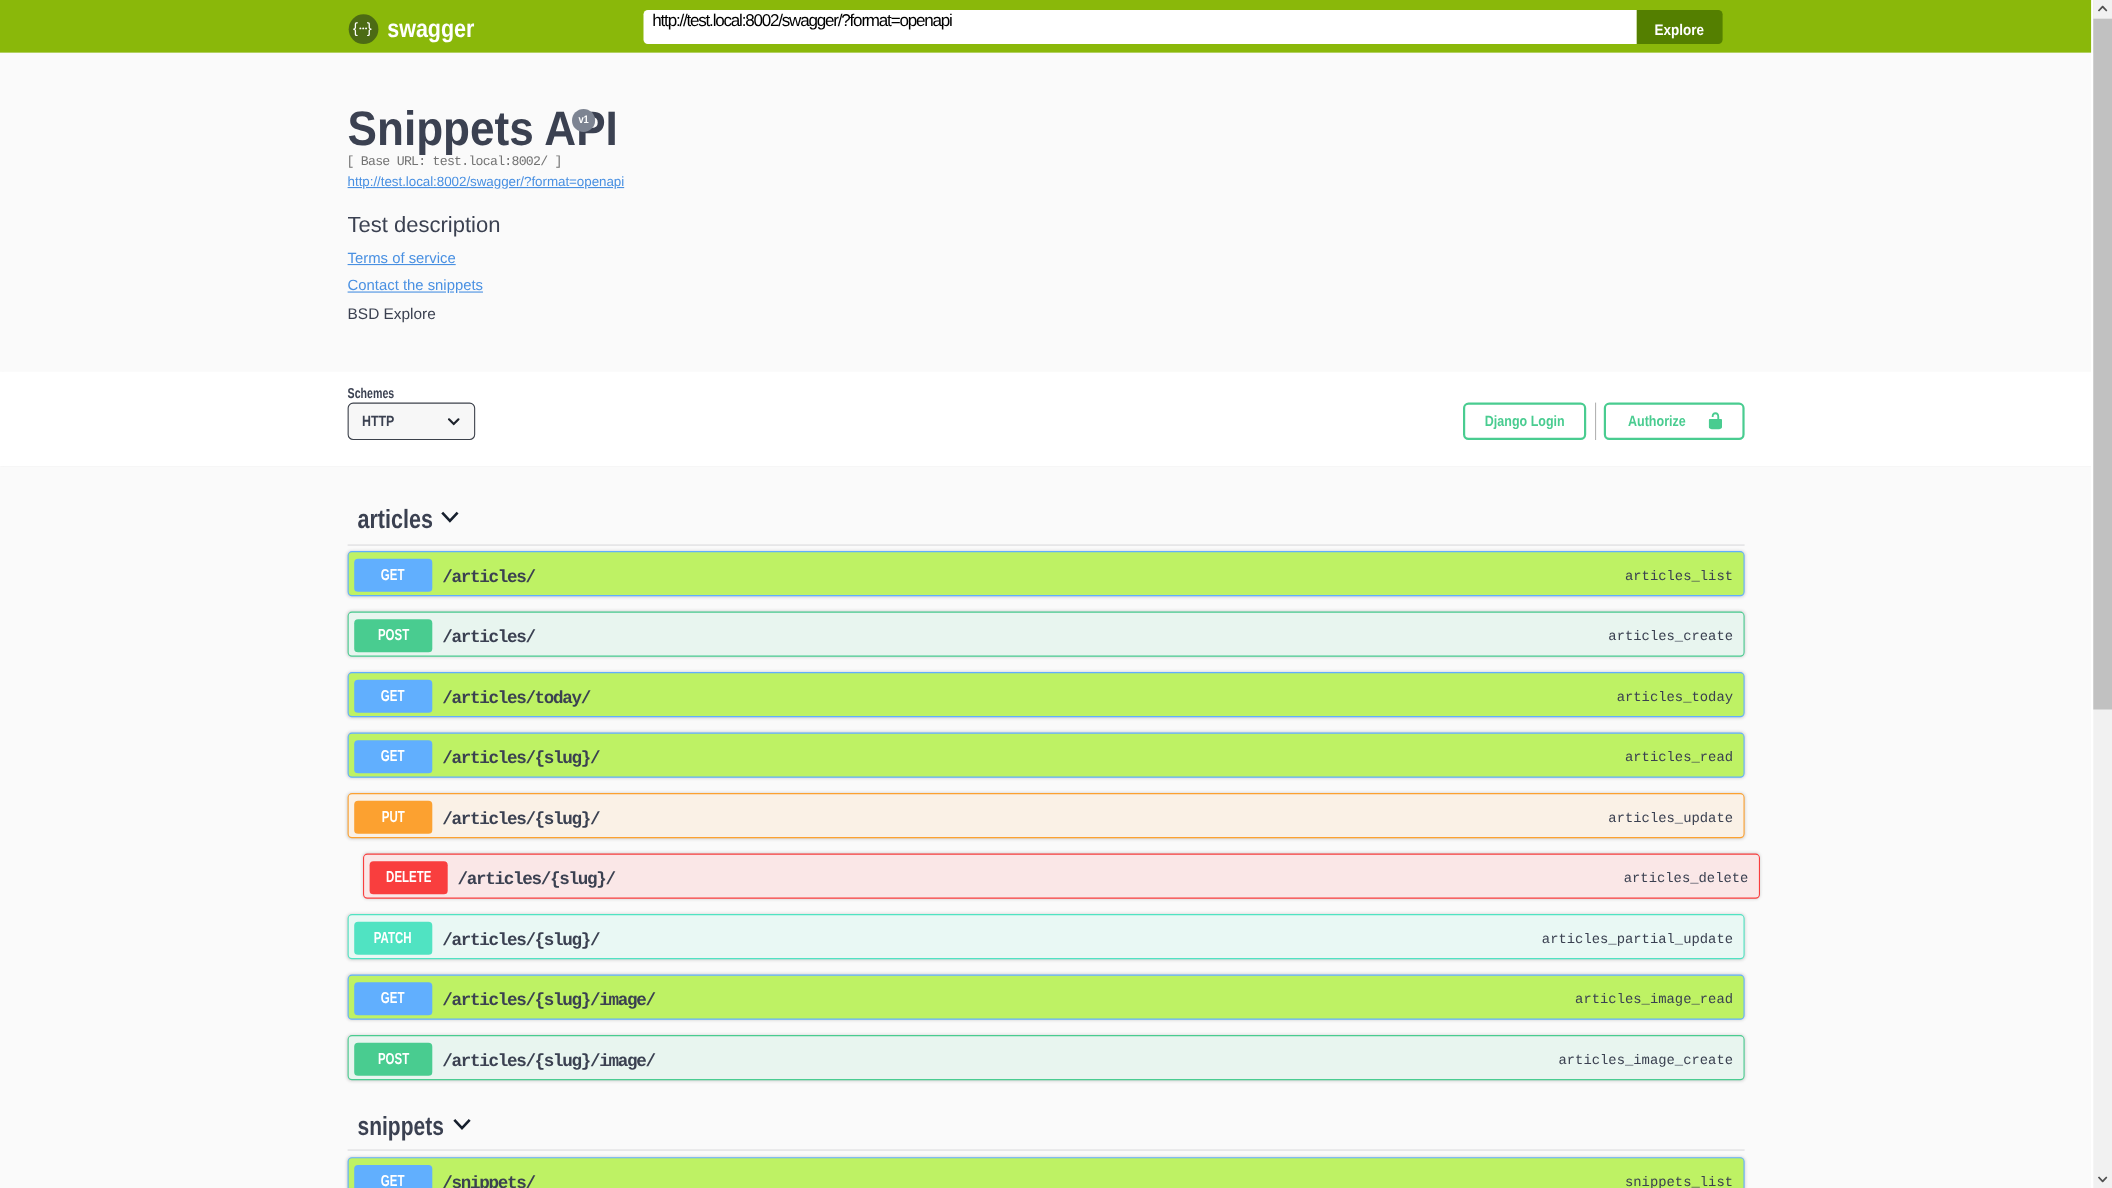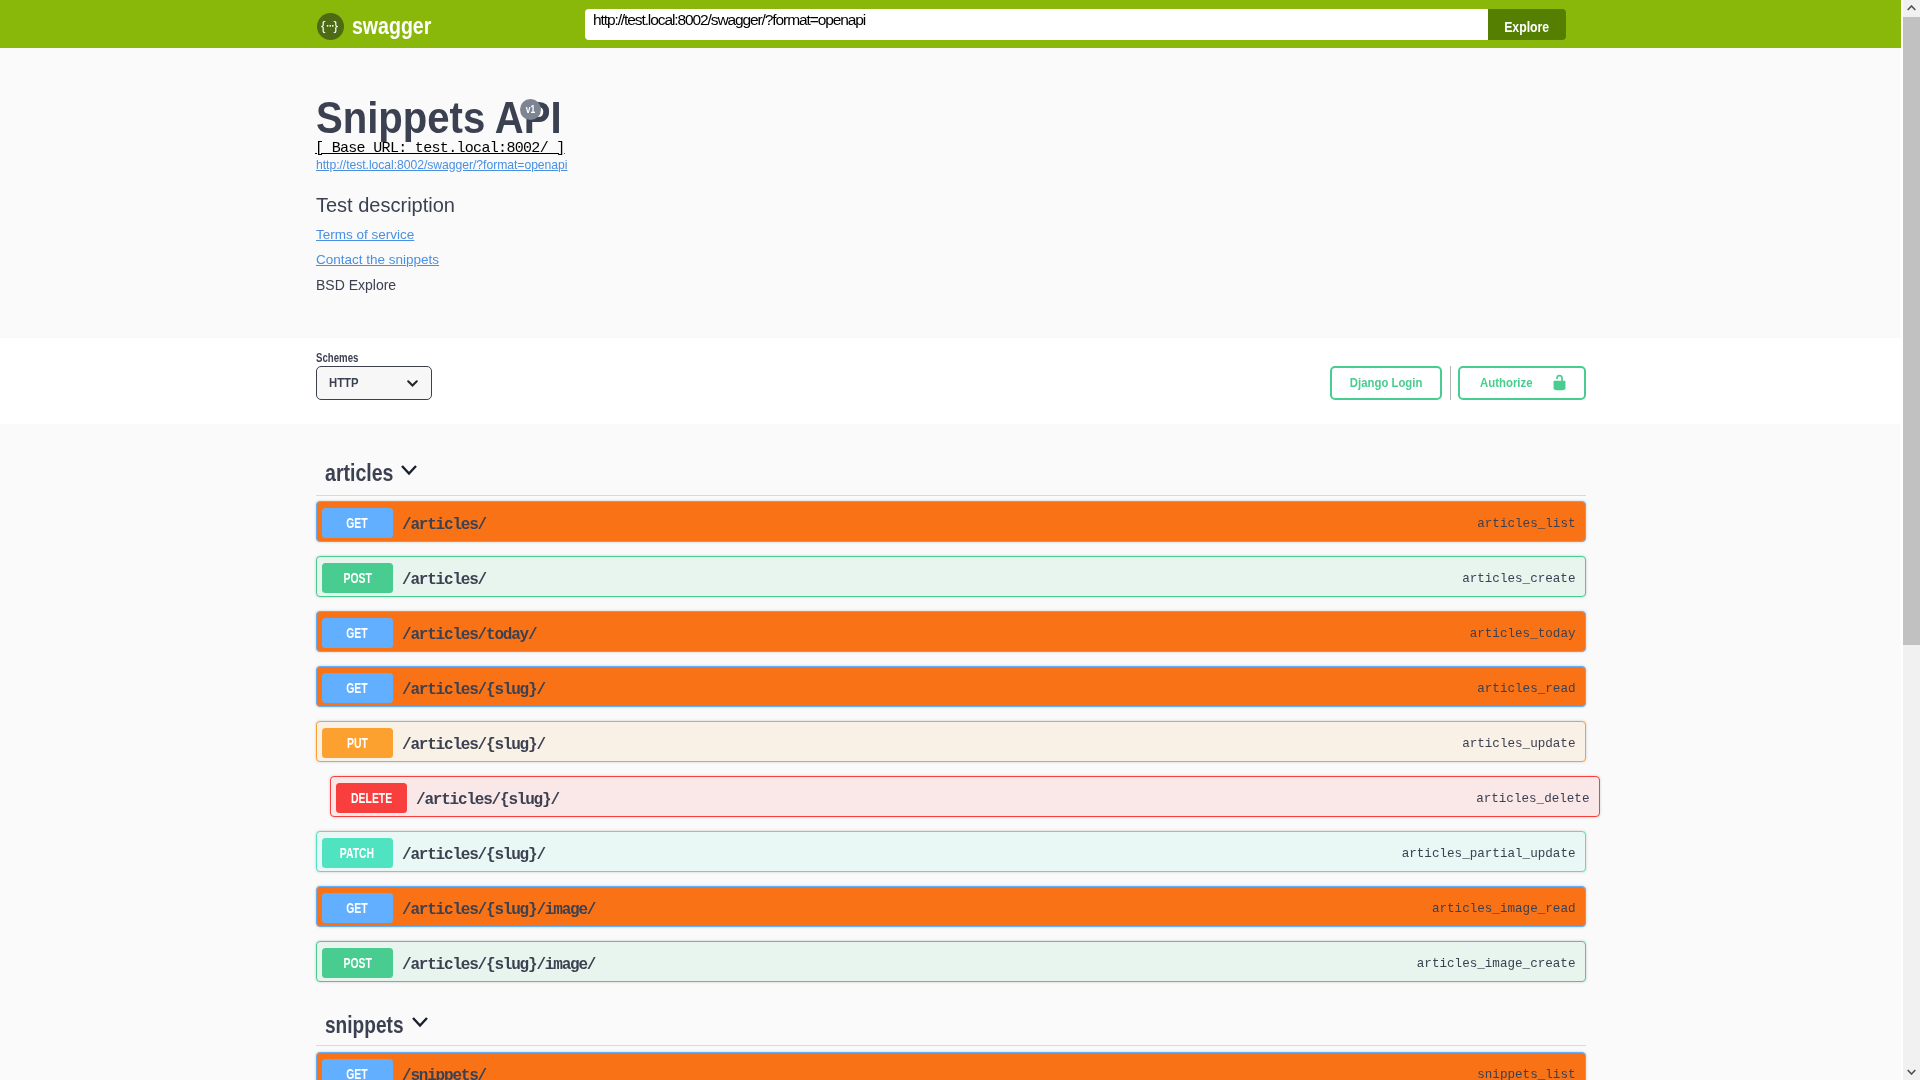--- a/index.html
+++ b/index.html
@@ -18,21 +18,21 @@
   #dlurl { position:absolute; left:585px; top:9px; width:903px; height:31px; background:#fff;
     border:none; border-radius:4px 0 0 4px; line-height:22px; padding-left:8px; font-size:15.5px; letter-spacing:-1.1px; color:#000; }
   #explore { position:absolute; left:1488px; top:9px; width:78px; height:31px; background:#547f00;
     border-radius:0 4px 4px 0; color:#fff; font-weight:bold; font-size:14px; text-align:center; line-height:37px; }
 
   
   #info { position:absolute; left:0; top:48px; width:1903px; height:290px; background:#fafafa; }
   #title { position:absolute; left:316px; top:52px; font-size:44px; line-height:36px; font-weight:bold; color:#3b4151; }
   #vbadge { position:absolute; left:520px; top:51px; width:21px; height:21px; border-radius:50%;
     background:#7d8492; color:#fff; font-size:10px; font-weight:bold; text-align:center; line-height:21px; }
-  #baseurl { position:absolute; left:315px; top:91.5px; font-size:15px; letter-spacing:-0.68px; color:#000000;text-decoration:underline; }
+  #baseurl { position:absolute; left:315px; top:91.5px; font-size:12px; letter-spacing:-0.68px; color:#737373; }
   #speclink { position:absolute; left:316px; top:109.5px; font-size:12.2px; line-height:14px; letter-spacing:-0.05px; color:#4990e2; text-decoration:underline; }
   #desc { position:absolute; left:316px; top:146px; font-size:20px; color:#3b4151; }
   #tos { position:absolute; left:316px; top:179px; font-size:13.5px; color:#4990e2; text-decoration:underline; }
   #contact { position:absolute; left:316px; top:204px; font-size:13.5px; color:#4990e2; text-decoration:underline; }
   #license { position:absolute; left:316px; top:229px; font-size:14px; color:#3b4151; }
 
   
   #scheme { position:absolute; left:0; top:338px; width:1903px; height:86px; background:#fff;
     box-shadow:0 1px 2px 0 rgba(0,0,0,0.15); }
   #schlbl { position:absolute; left:316px; top:11.5px; font-size:13px; font-weight:bold; color:#3b4151; }
@@ -51,21 +51,21 @@
   .tagh { position:absolute; font-size:24px; line-height:24px; font-weight:bold; color:#3b4151; }
   .tagline { position:absolute; left:316px; width:1270px; height:1px; background:#d9dadc; }
   .oprow { position:absolute; left:316px; width:1270px; height:41px; border-radius:4px;
     border:1px solid; box-shadow:0 0 3px rgba(0,0,0,.19); }
   .badge { position:absolute; left:4.5px; top:5.5px; width:71.5px; height:30px; border-radius:3.5px;
     color:#fff; font-weight:bold; font-size:14.5px; text-align:center; line-height:30px; }
   .path { position:absolute; left:85px; top:4px; height:38px; line-height:38px;
     font-family:"Liberation Mono",monospace; font-size:16px; font-weight:bold; letter-spacing:-1.2px; color:#3b4151; }
   .opid { position:absolute; right:9.5px; top:2.5px; height:38px; line-height:38px;
     font-family:Liberation Mono, monospace; font-size:12.6px; color:#3b4151;text-align:center; }
-  .get    { background:#f97316; border-color:#61affe; }
+  .get    { background:#bef264; border-color:#61affe; }
   .get    .badge { background:#61affe; }
   .post   { background:#e8f5ef; border-color:#49cc90; }
   .post   .badge { background:#49cc90; }
   .put    { background:#faf1e6; border-color:#fca130; }
   .put    .badge { background:#fca130; }
   .delete { background:#fae7e7; border-color:#f93e3e;margin-left:14px; }
   .delete .badge { background:#f93e3e; }
   .patch  { background:#e9f8f4; border-color:#50e3c2; }
   .patch  .badge { background:#50e3c2; }
 

